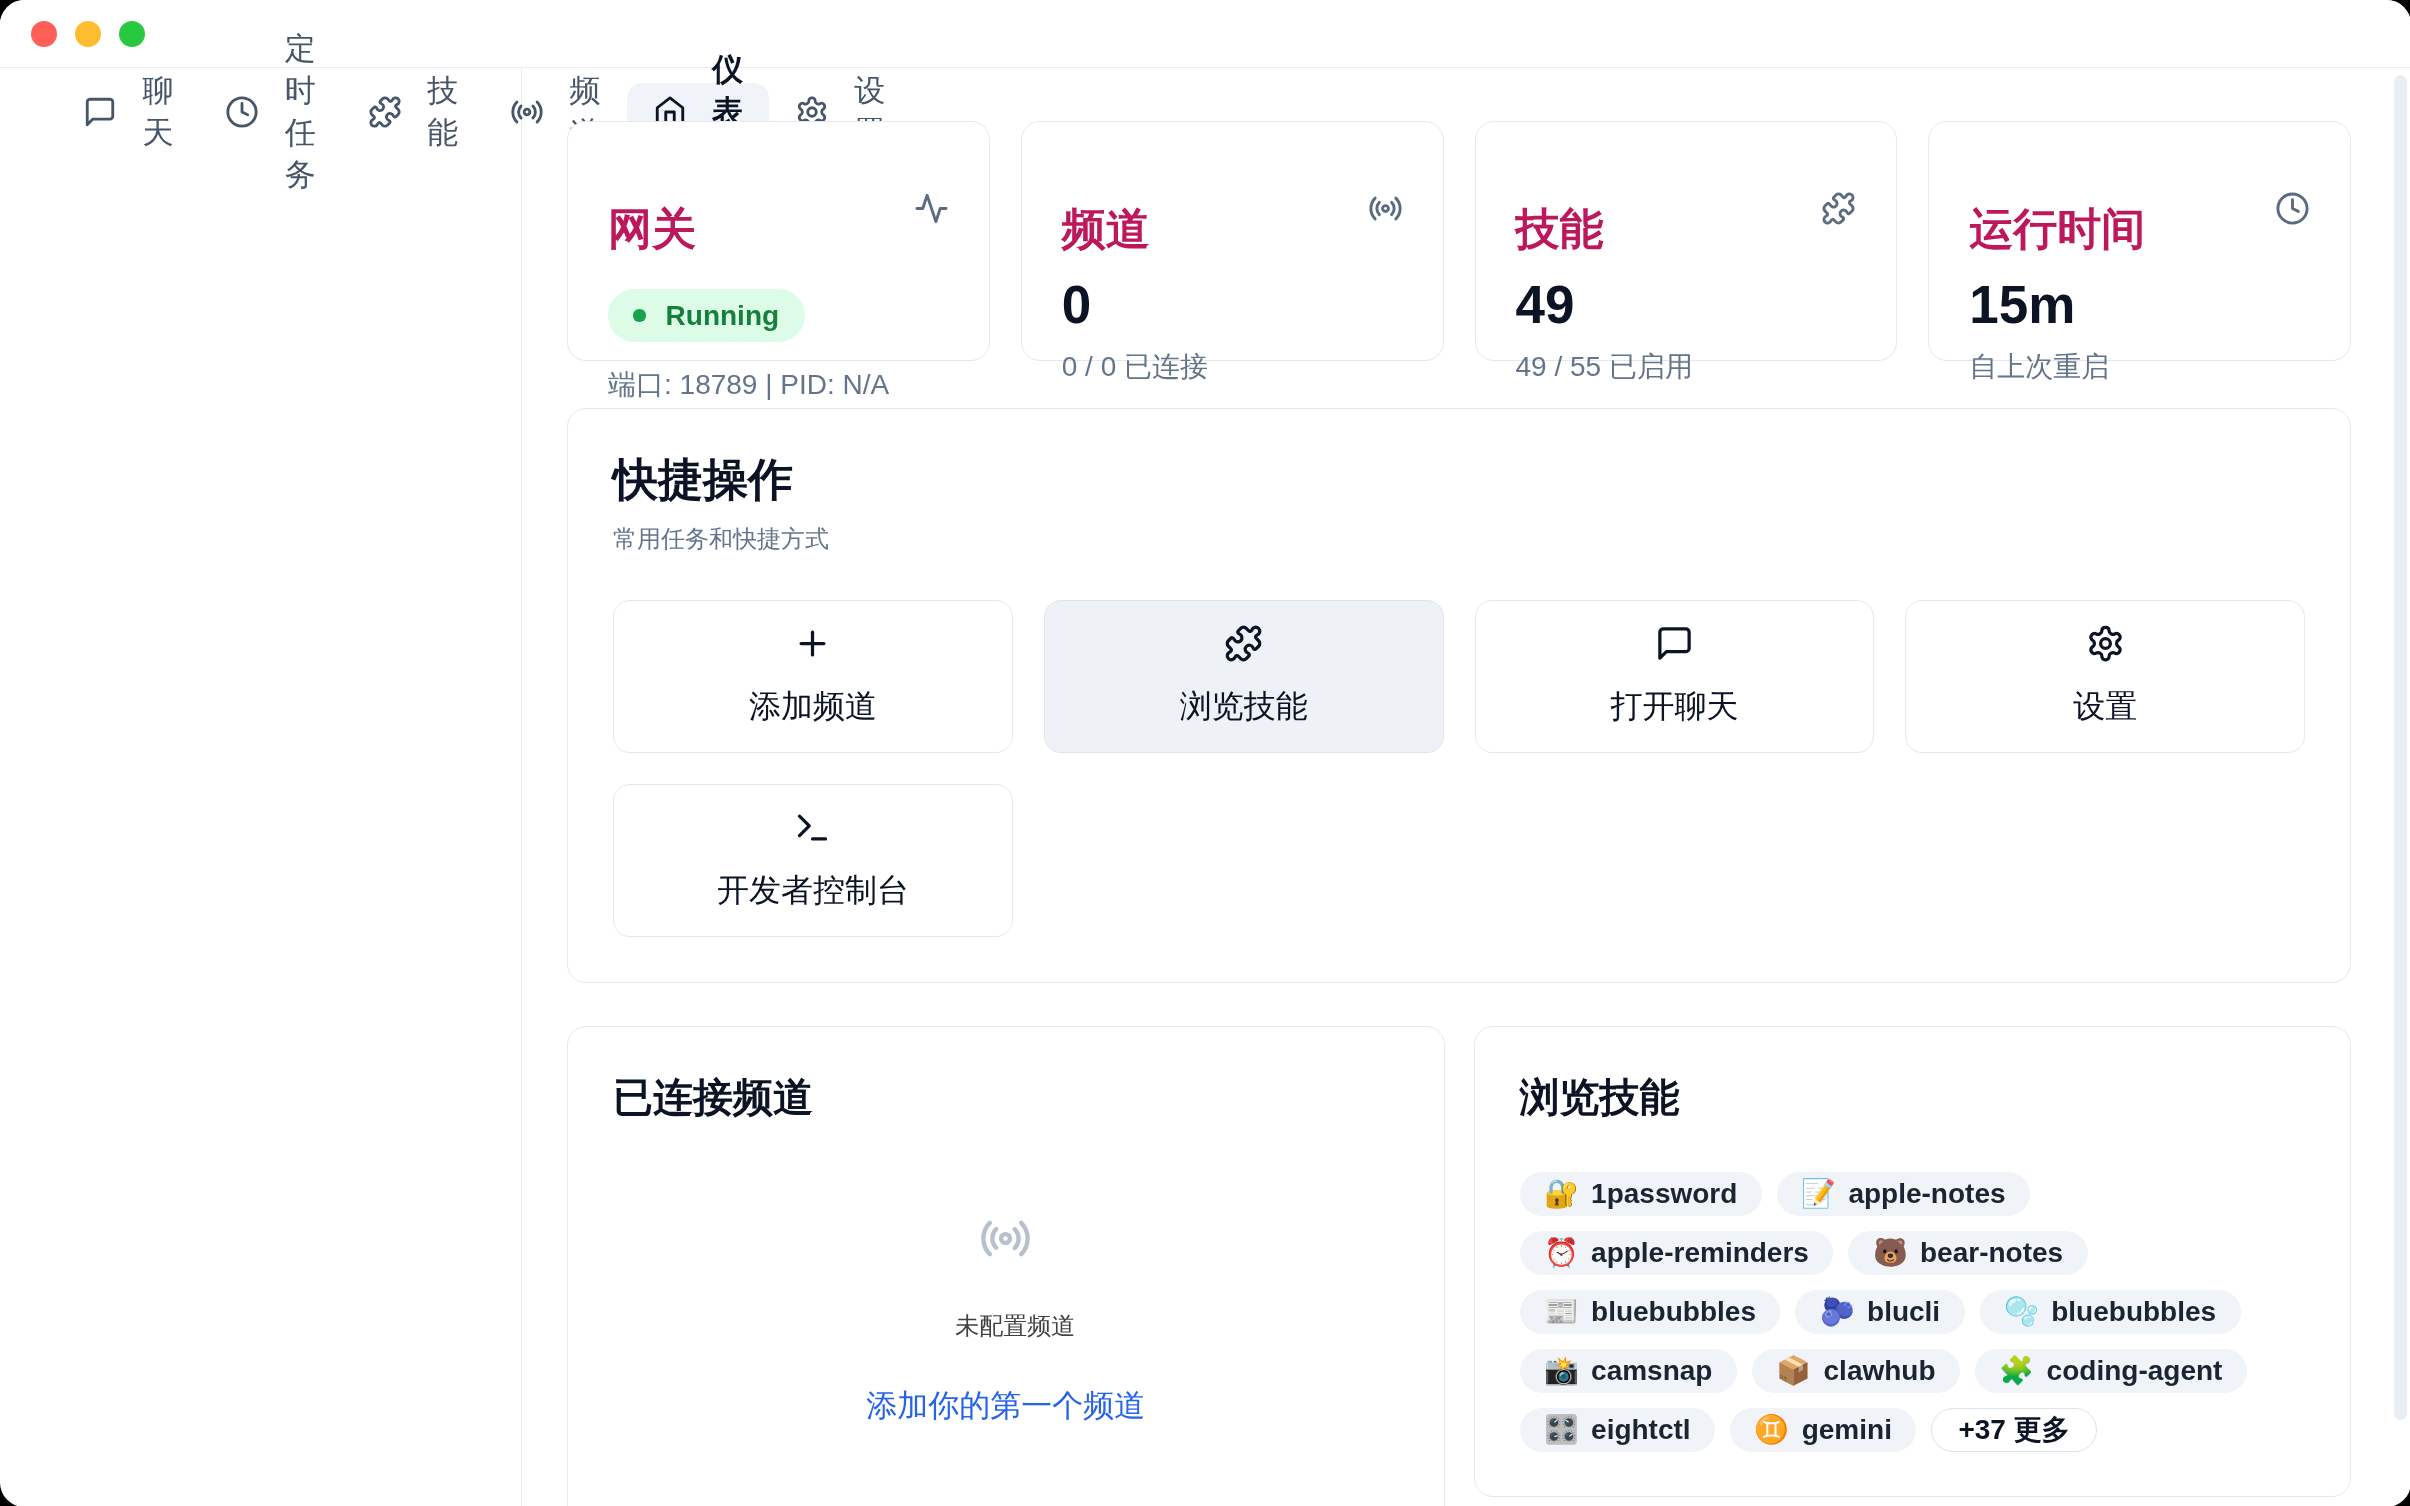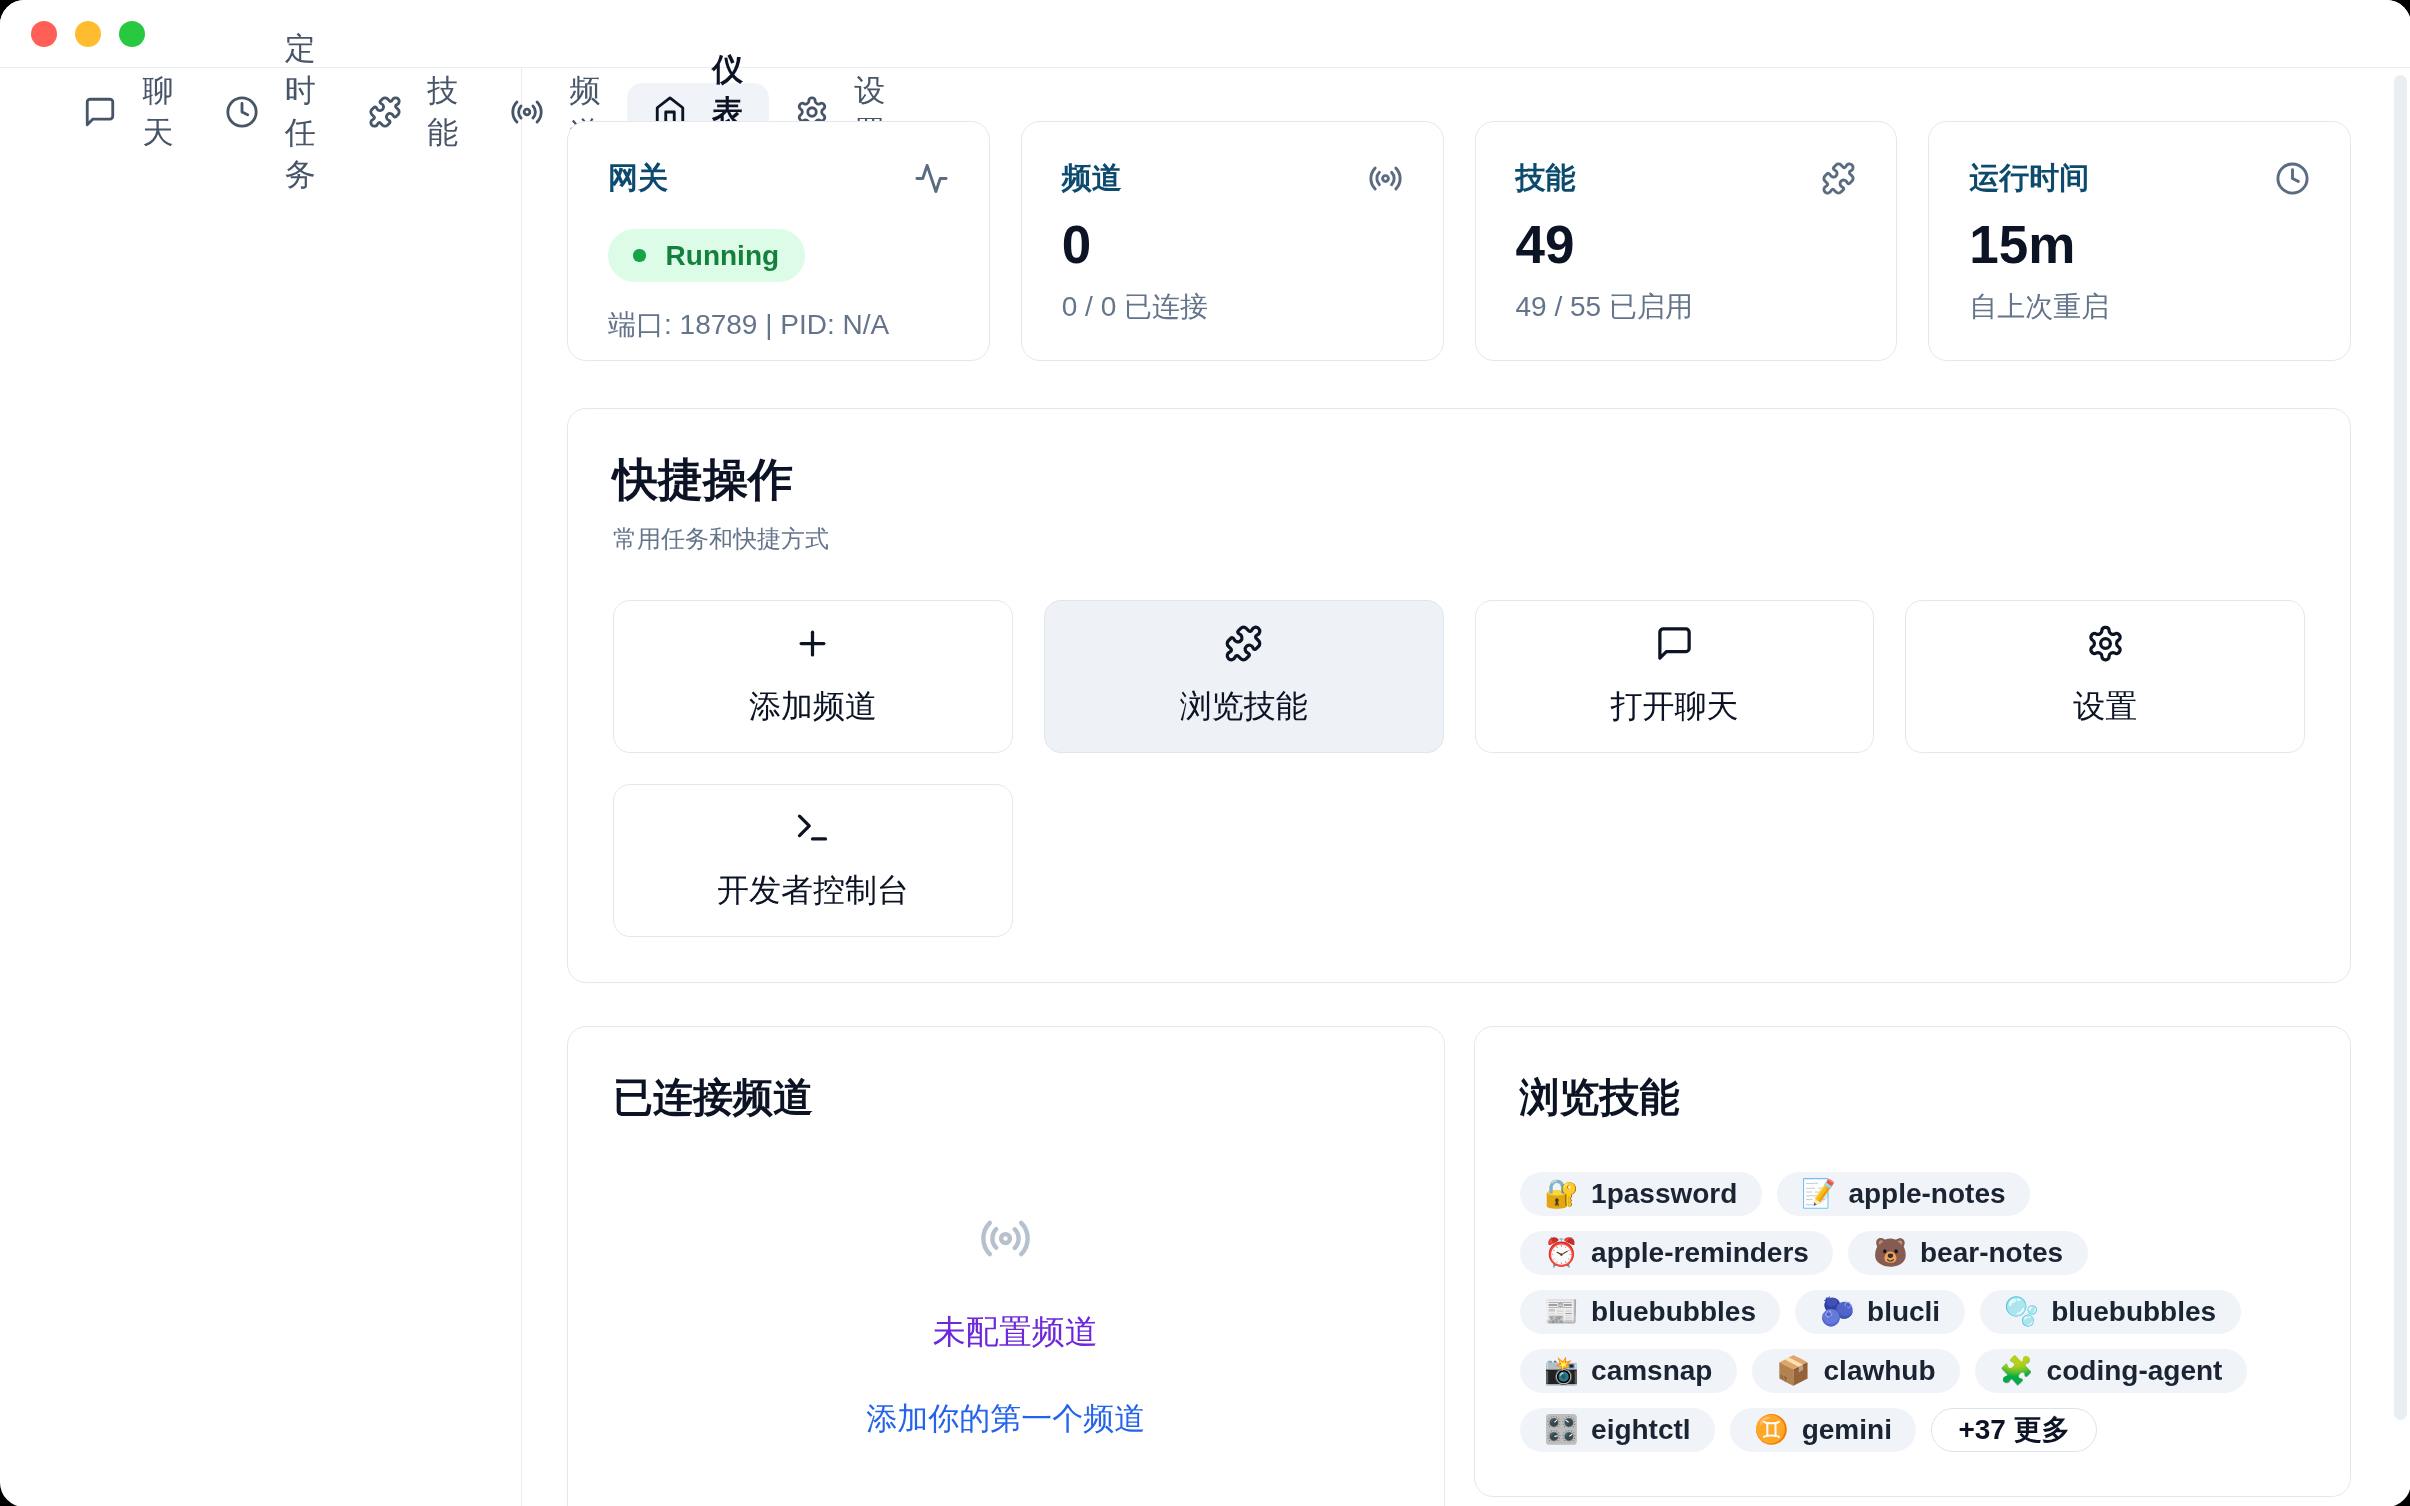--- a/index.html
+++ b/index.html
@@ -34,21 +34,21 @@
   .collapse-btn { display:flex; justify-content:center; margin-bottom:24.5px; cursor:pointer; }
   .collapse-btn svg { width:32px; height:32px; color:#0b1324; }
 
   
   .main { flex:1; padding:53px 60px 0 45px; min-width:0; }
 
   .stats { display:grid; grid-template-columns:repeat(4,1fr); gap:31px; }
   .stat-card { border:1.9px solid #e3e8ef; border-radius:19px; padding:36px 40px; height:240px;
                background:#fff; }
   .stat-head { display:flex; align-items:center; justify-content:space-between; }
-  .stat-title { font-size:30px; font-weight:700; color:#0c4a6e; }
+  .stat-title { font-size:44px; font-weight:700; color:#be185d;margin-top:42px; }
   .stat-head svg { width:35px; height:35px; color:#5b6b80; }
   .badge-running { display:inline-flex; align-items:center; gap:20px; margin-top:30px;
                    height:53px; padding:0 25.4px; border-radius:941px; background:#dcfce7;
                    color:#15803d; font-size:28px; font-weight:700; }
   .badge-running .dot { width:12.2px; height:12.2px; border-radius:50%; background:#16a34a; }
   .stat-detail { margin-top:23.5px; font-size:28px; color:#64748b; }
   .stat-value { margin-top:19px; font-size:53px; font-weight:800; color:#0b1324; line-height:1; }
   .stat-sub { margin-top:17px; font-size:28px; color:#64748b; }
 
   .quick-card { margin-top:47px; border:1.9px solid #e3e8ef; border-radius:19px; padding:41px 45px 45px; background:#fff; }
@@ -62,21 +62,21 @@
   .qa-label { font-size:32px; font-weight:500; color:#0b1324; }
   .qa-btn.active { background:#eef2f7; border-color:#dde5ee; }
 
   .bottom-grid { margin-top:43px; display:grid; grid-template-columns:1fr 1fr; gap:29px; }
   .panel { border:1.9px solid #e3e8ef; border-radius:19px; padding:43px 45px; background:#fff; }
   .panel-title { font-size:40px; font-weight:800; color:#0b1324; }
   .panel-channels { height:529px; }
   .panel-skills { height:471px; }
   .empty-state { display:flex; flex-direction:column; align-items:center; text-align:center; }
   .empty-state svg { width:53px; height:53px; color:#b7c1cd; margin-top:87px; }
-  .empty-text { margin-top:45px; font-size:33px; color:#6d28d9;margin-left:19px; }
+  .empty-text { margin-top:45px; font-size:24px; color:#404040;margin-left:19px; }
   .empty-link { margin-top:43px; font-size:31px; font-weight:500; color:#2563eb; cursor:pointer; }
 
   .skill-wrap { margin-top:47px; display:flex; flex-wrap:wrap; gap:15px 15px; }
   .skill-badge { display:inline-flex; align-items:center; gap:12.2px; height:44px; padding:0 24.5px;
                  border-radius:941px; background:#f0f4f9; font-size:28px; font-weight:700; color:#1a2433; }
   .skill-badge .emoji { font-size:28px; line-height:1;
                         font-family:"DejaVu Sans","Liberation Sans",sans-serif; }
   .skill-more { display:inline-flex; align-items:center; height:44px; padding:8px 26px;
                 border-radius:941px; background:#fff; border:1.9px solid #dbe3ec;
                 font-size:28px; font-weight:700; color:#0b1324; cursor:pointer; }

